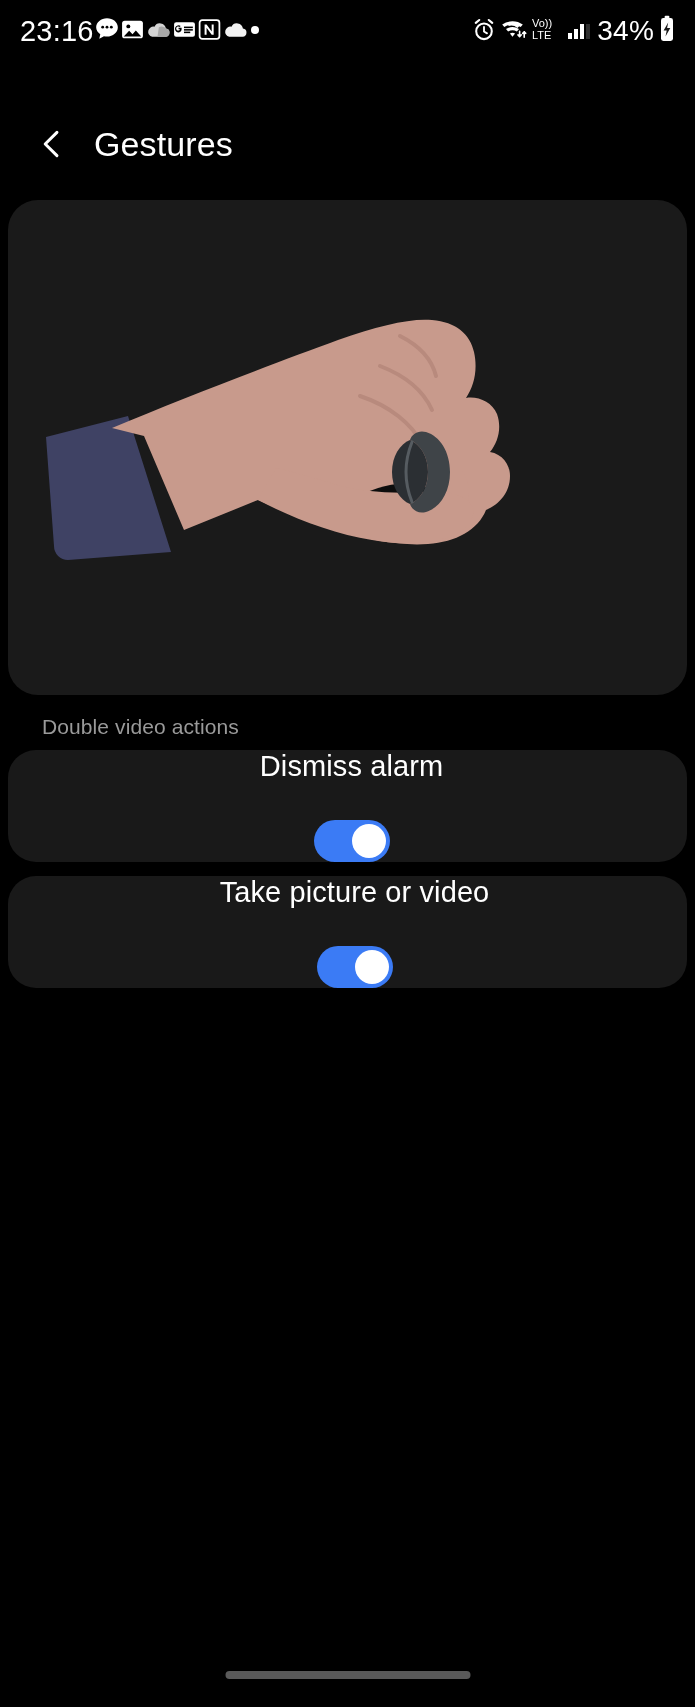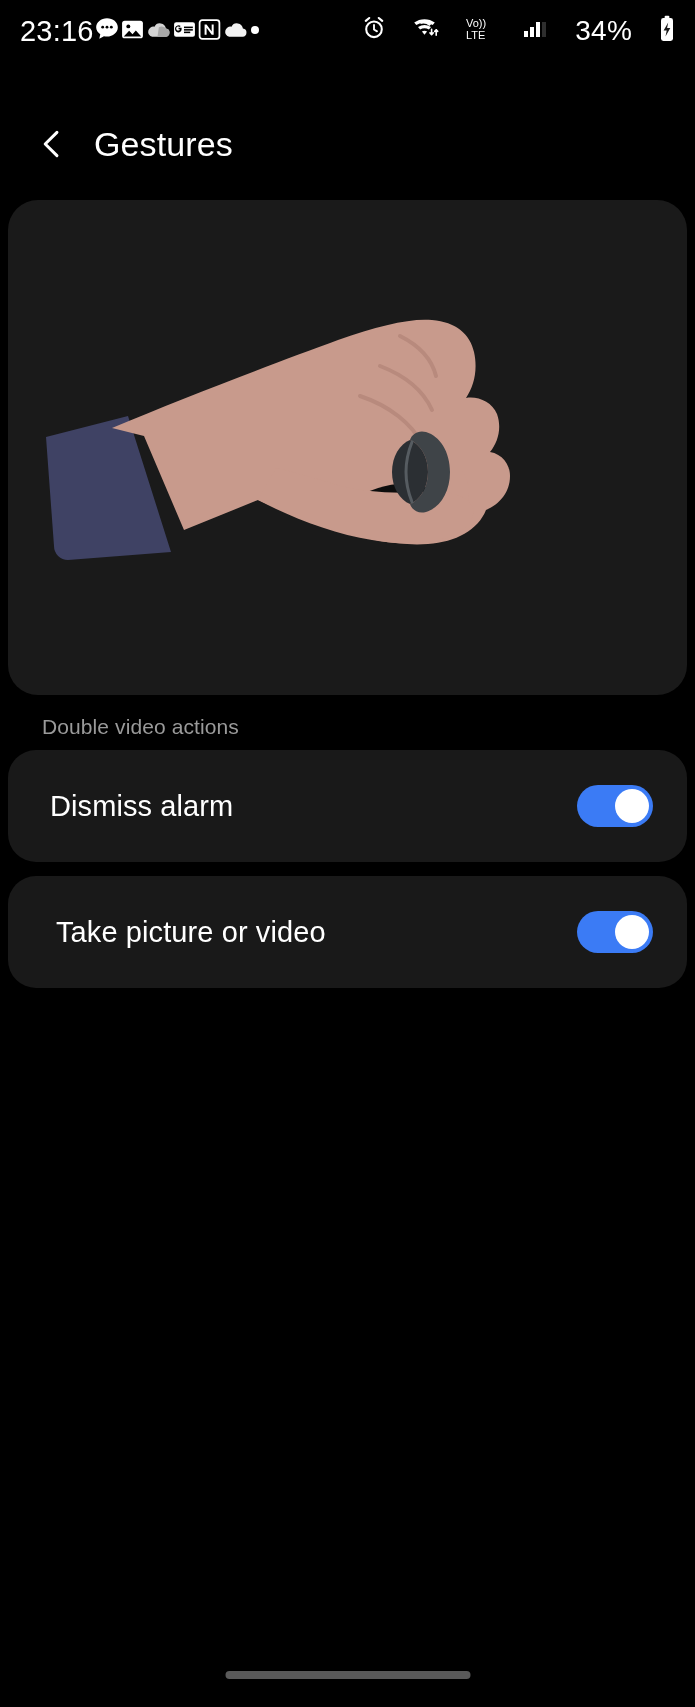--- a/index.html
+++ b/index.html
@@ -34,22 +34,22 @@
     justify-content: flex-end;
   }
   .status-clock {
     font-size: 29px;
     letter-spacing: 0.2px;
     color: #ffffff;
     font-family: "Liberation Sans", sans-serif;
   }
   .status-right {
     display: flex;
-    align-items: flex-start;
-    gap: 25px;
+    align-items: flex-end;
+    gap: 3px;
   }
   .sicon { display: block; }
   .battery-pct {
     font-size: 28px;
     color: #ffffff;
     margin-left: 2px;
     letter-spacing: 0.2px;
   }
 
   
@@ -131,20 +131,21 @@
     width: 679px;
     height: 112px;
     background: #191919;
     border-radius: 28px;
     display: flex;
     align-items: center;
     justify-content: space-between;
     padding: 0 34px 0 42px;
     box-sizing: border-box;
     cursor: pointer;
+    flex-direction: column;
   }
   .setting-card.row1 { top: 750px; }
   .setting-card.row2 { top: 876px; padding-left: 48px; }
   .setting-label {
     font-size: 29px;
     color: #ffffff;
     letter-spacing: 0.1px;
   }
 
   

